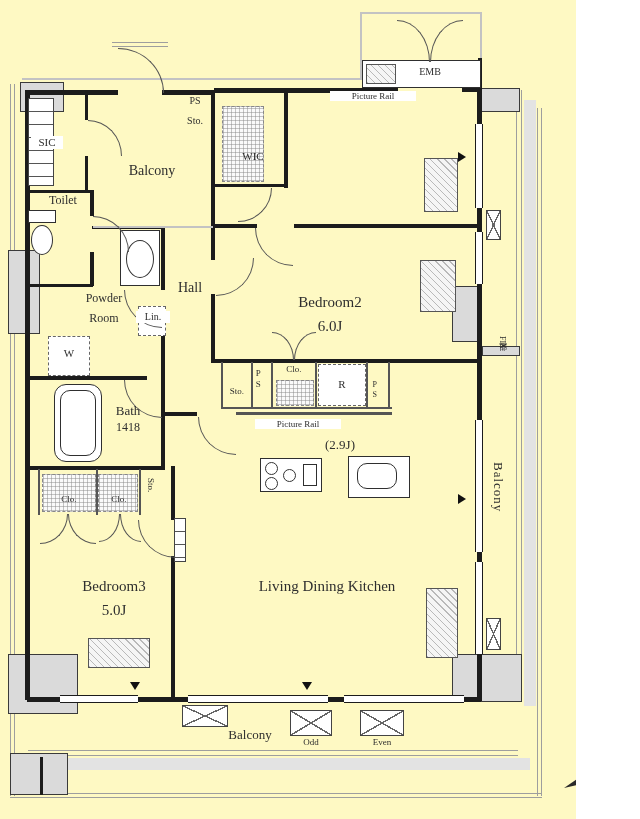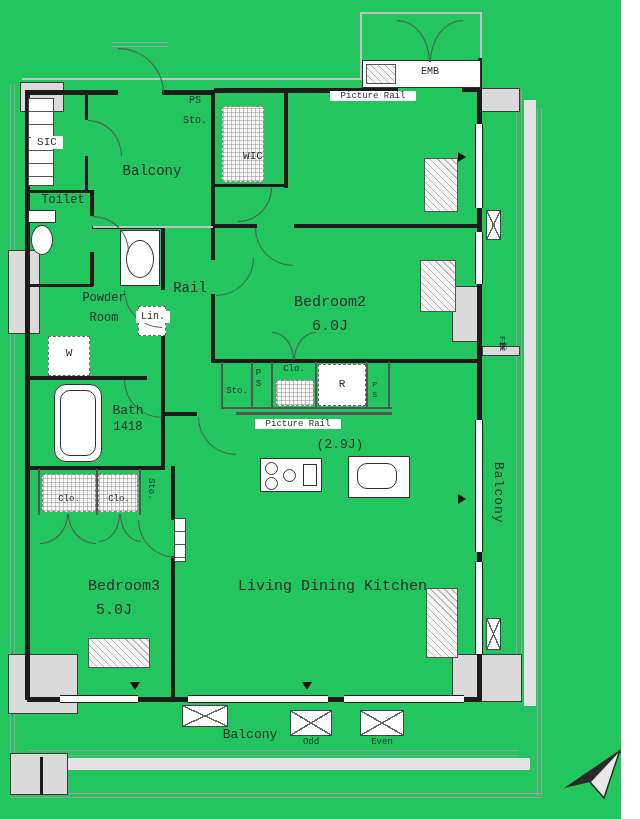--- a/index.html
+++ b/index.html
@@ -1,17 +1,17 @@
 <!DOCTYPE html>
 <html><head>
 <meta charset="utf-8">
 <style>
   body{margin:0;background:#fff}
-  .plan{position:relative;width:621px;height:819px;background:#22c55e;overflow:hidden;
-        font-family:Liberation Mono, monospace;color:#2e2e2e}
+  .plan{position:relative;width:576px;height:819px;background:#fef9c3;overflow:hidden;
+        font-family:Liberation Serif, serif;color:#2e2e2e}
   .wall{position:absolute;background:#1c1c1c}
   .thin{position:absolute;background:#555}
   .gline{position:absolute;background:#c3c3c3}
   .col{position:absolute;background:#dadada;border:1px solid #3a3a3a;box-sizing:border-box}
   .band{position:absolute;background:#e3e3e3}
   .dblv{position:absolute;border-left:1.2px solid #9e9e9e;border-right:1.2px solid #9e9e9e;box-sizing:border-box}
   .dblh{position:absolute;border-top:1.2px solid #9e9e9e;border-bottom:1.2px solid #9e9e9e;box-sizing:border-box}
   .win-v{position:absolute;background:#fff;border-left:1.5px solid #1c1c1c;border-right:1.5px solid #1c1c1c;box-sizing:border-box}
   .win-h{position:absolute;background:#fff;border-top:1.5px solid #1c1c1c;border-bottom:1.5px solid #1c1c1c;box-sizing:border-box}
   .rbox{position:absolute;border:1.3px solid #2f2f2f;background:#fff;box-sizing:border-box}
@@ -183,26 +183,26 @@
   <div class="xbox" style="left:290px;top:710px;width:42px;height:26px"></div>
   <div class="xbox" style="left:360px;top:710px;width:44px;height:26px"></div>
 
   <div class="tri-r" style="left:458px;top:152px"></div>
   <div class="tri-r" style="left:458px;top:494px"></div>
   <div class="tri-d" style="left:130px;top:682px"></div>
   <div class="tri-d" style="left:302px;top:682px"></div>
 
   <div class="lbl c" style="left:270px;top:294px;width:120px;font-size:15px">Bedroom2</div>
   <div class="lbl c" style="left:270px;top:318px;width:120px;font-size:15px">6.0J</div>
-  <div class="lbl c" style="left:68px;top:578px;width:112px;font-size:15px">Bedroom3</div>
+  <div class="lbl c" style="left:58px;top:578px;width:112px;font-size:15px">Bedroom3</div>
   <div class="lbl c" style="left:58px;top:602px;width:112px;font-size:15px">5.0J</div>
   <div class="lbl c" style="left:238px;top:578px;width:178px;font-size:15px">Living Dining Kitchen</div>
   <div class="lbl c" style="left:305px;top:438px;width:70px;font-size:13px">(2.9J)</div>
   <div class="lbl c" style="left:106px;top:163px;width:92px;font-size:14px">Balcony</div>
-  <div class="lbl c" style="left:167px;top:280px;width:46px;font-size:14px">Rail</div>
+  <div class="lbl c" style="left:167px;top:280px;width:46px;font-size:14px">Hall</div>
   <div class="lbl c" style="left:36px;top:194px;width:54px;font-size:12px">Toilet</div>
   <div class="lbl c" style="left:76px;top:292px;width:56px;font-size:12px">Powder</div>
   <div class="lbl c" style="left:76px;top:312px;width:56px;font-size:12px">Room</div>
   <div class="lbl c" style="left:103px;top:404px;width:50px;font-size:13px">Bath</div>
   <div class="lbl c" style="left:103px;top:421px;width:50px;font-size:12px">1418</div>
   <div class="lbl c" style="left:228px;top:150px;width:50px;font-size:11px">WIC</div>
 
   <div class="lbl c" style="left:178px;top:95px;width:34px;font-size:10px">PS</div>
   <div class="lbl c" style="left:178px;top:115px;width:34px;font-size:10px">Sto.</div>
   <div class="lbl c" style="left:136px;top:311px;width:34px;font-size:10px;background:#fff">Lin.</div>

